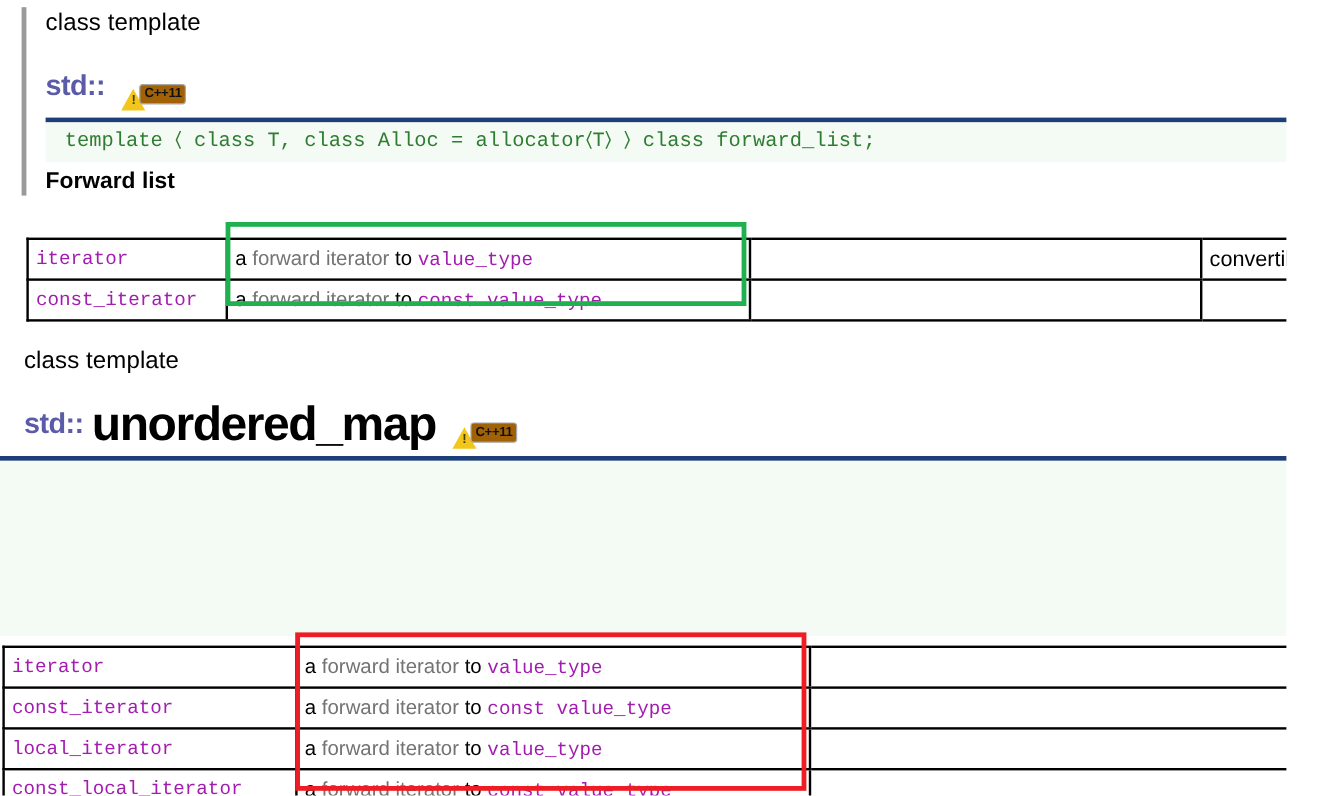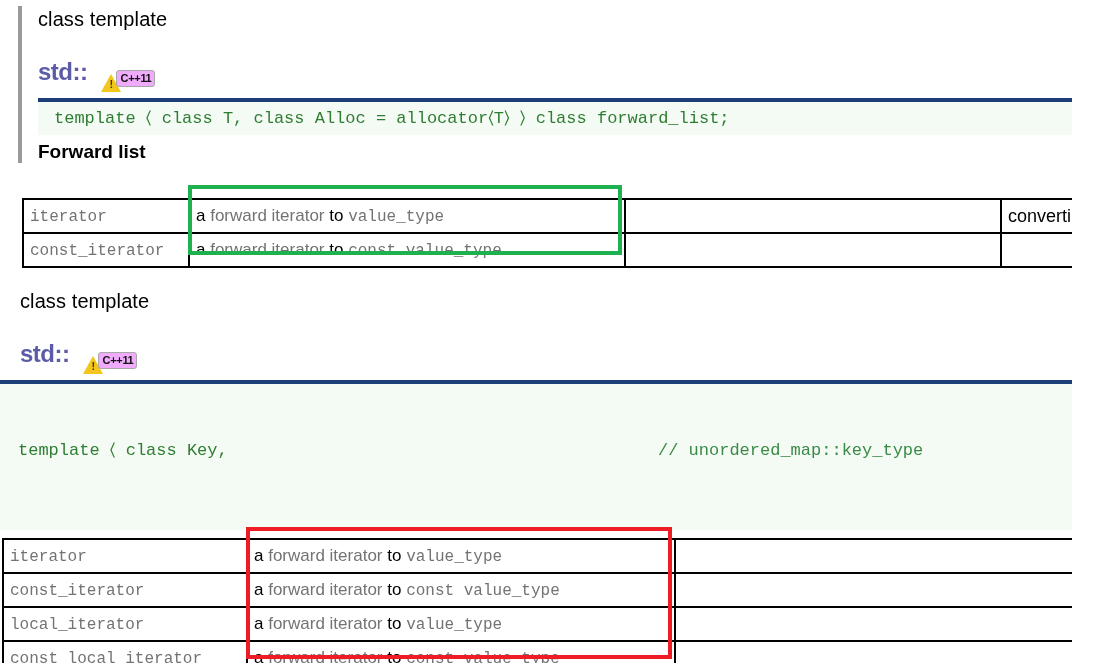--- a/index.html
+++ b/index.html
@@ -94,21 +94,21 @@
     left: -2px;
     top: 3px;
     font-size: 11px;
     font-weight: bold;
     color: #4a3a00;
     font-family: "Liberation Sans", sans-serif;
     line-height: 14px;
   }
   .std-tag {
     display: inline-block;
-    background: #f0abfc;
+    background: #a16207;
     border: 1px solid #a8a8a8;
     border-radius: 3px;
     color: #111;
     font-size: 11px;
     font-weight: bold;
     font-family: "Liberation Sans", sans-serif;
     padding: 0px 3px 1px 3px;
     line-height: 14px;
     margin-left: -5px;
     position: relative;
@@ -155,21 +155,21 @@
     border-left: 2px solid #000;
     padding: 3px 4px 3px 6px;
     vertical-align: middle;
     height: 26px;
     white-space: nowrap;
     overflow: hidden;
   }
   .mono {
     font-family: "Liberation Mono", monospace;
     font-size: 16px;
-    color: #737373;
+    color: #a21caf;
   }
   .lnk {
     color: #737373;
     font-family: "Liberation Sans", sans-serif;
     font-size: 17px;
   }
   .plain {
     color: #000;
     font-family: "Liberation Sans", sans-serif;
     font-size: 17px;
@@ -252,30 +252,30 @@
   </table>
 
   <div class="hl" style="left:188px; top:185px; width:434px; height:70px; border:4px solid #1fb050;"></div>
 
   <div class="section no-rail" style="position:absolute; left:0px; top:288px; width:1108px;">
 
     <div class="kind-label">class template</div>
 
     <div class="title-row">
       <span class="title-std">std::</span>
+      <span class="title-name">unordered_map</span>
       <span class="badge-wrap">
         <span class="warn-tri"></span>
         <span class="std-tag">C++11</span>
       </span>
     </div>
 
     <hr class="title-rule" style="width:1088px; margin-left:-20px;">
 
     <div class="codeblock" style="width:1088px; margin-left:-20px; padding-left:18px; height:138px; line-height:25px;">
-      <div><span style="display:inline-block;width:640px">template 〈 class Key,</span><span class="cmt">// unordered_map::key_type</span></div>
       
       
       
       
     </div>
   </div>
 
   <table class="tbl" style="position:absolute; left:2px; top:528px; width:1110px;">
     <colgroup>
       <col style="width:244px">

